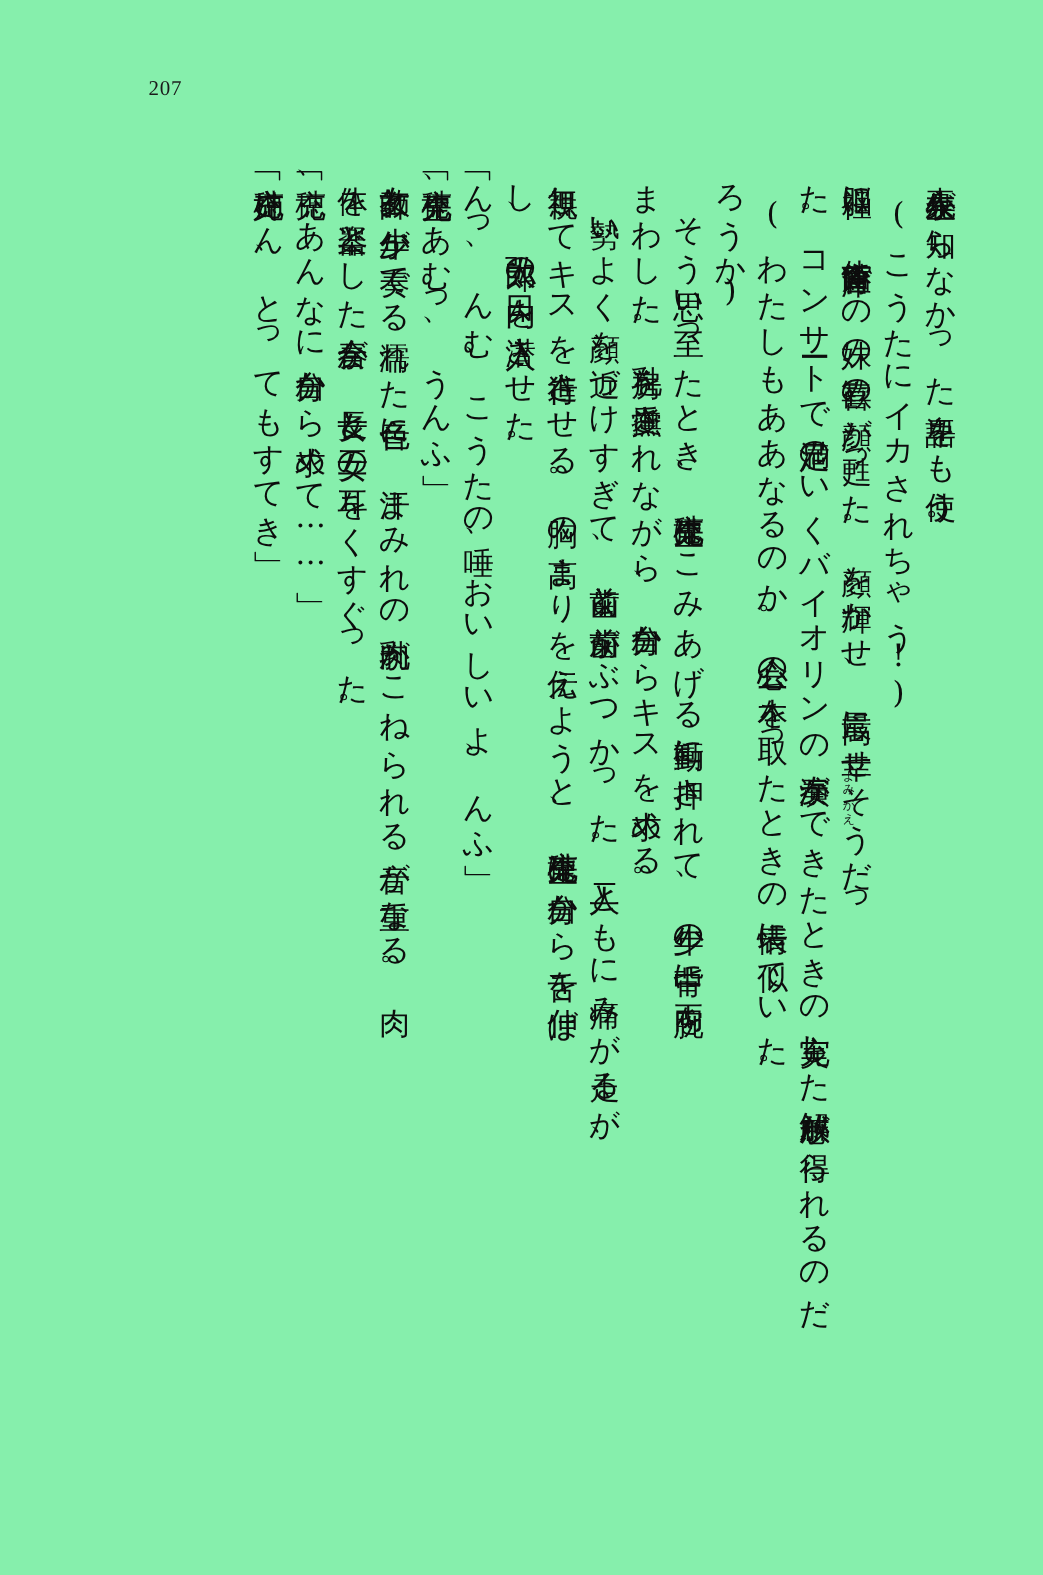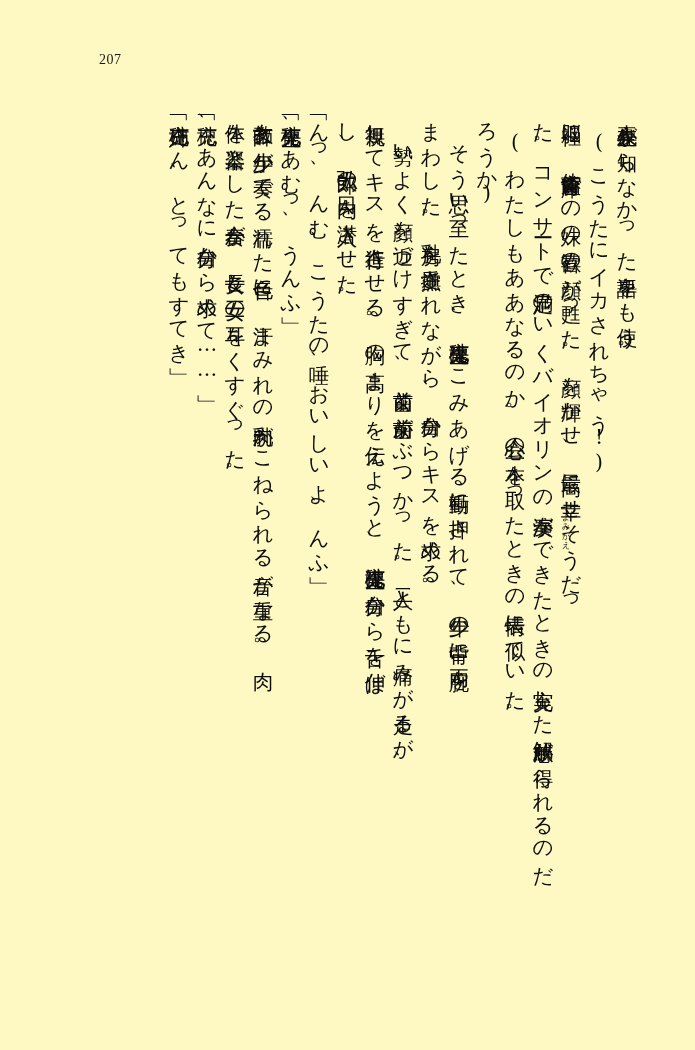--- a/index.html
+++ b/index.html
@@ -11,21 +11,21 @@
     width: 695px;
     height: 1050px;
     overflow: hidden;
     font-family: "DejaVu Serif", "Liberation Serif", serif;
     color: #000000;
   }
   .page {
     position: relative;
     width: 695px;
     height: 1050px;
-    background: #fef9c3;
+    background: #86efac;
   }
   .page-number {
     position: absolute;
     top: 52px;
     left: 99px;
     font-size: 14px;
     font-family: "Liberation Serif", "DejaVu Serif", serif;
     letter-spacing: 0.5px;
     color: #1a1a1a;
   }

